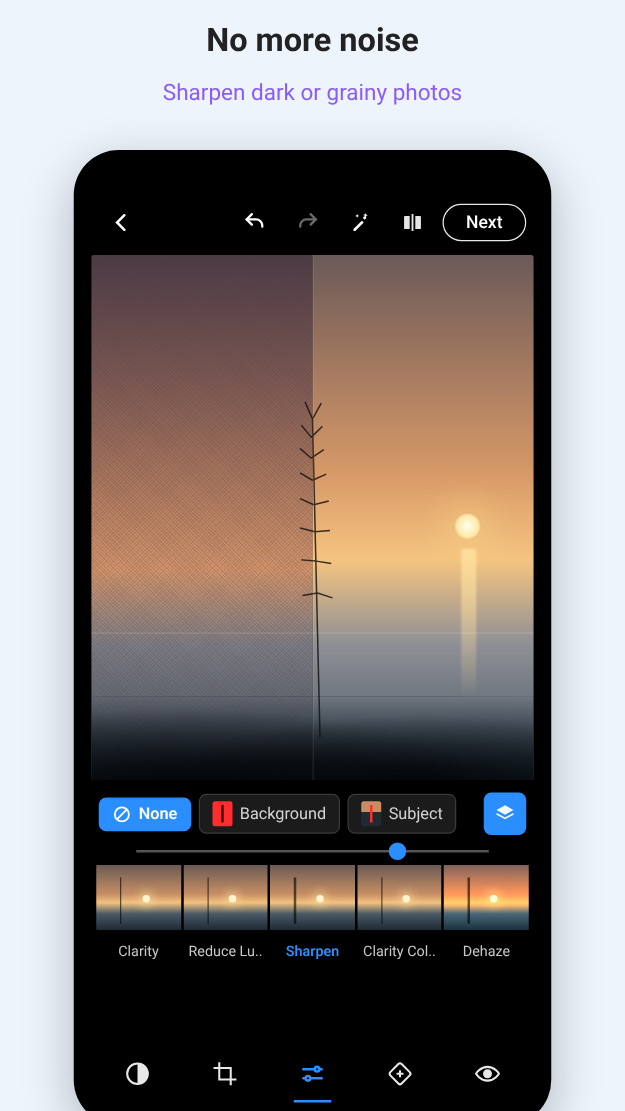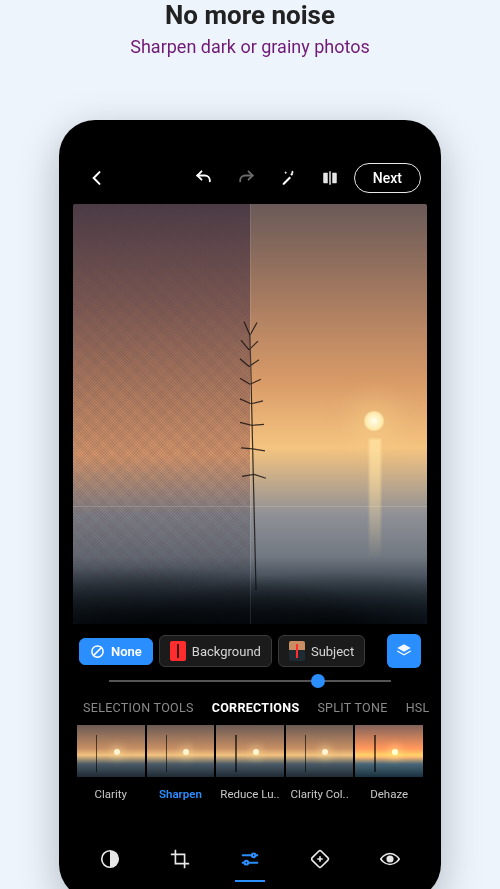--- a/index.html
+++ b/index.html
@@ -1,18 +1,18 @@
 <!DOCTYPE html>
 <html><head>
 <meta charset="utf-8">
 <style>
   * { margin: 0; padding: 0; box-sizing: border-box; font-family: -apple-system, BlinkMacSystemFont, "Segoe UI", Roboto, sans-serif; }
   body { width: 500px; height: 889px; background: #edf4fc; overflow: hidden; position: relative; }
-  .promo-title { text-align: center; font-size: 26px; font-weight: 700; color: #222; }
-  .promo-sub { text-align: center; font-size: 18px; color: #701a75; margin-top: 6px; }
+  .promo-title { text-align: center; font-size: 26px; font-weight: 700; color: #222; margin-top: 18px; }
+  .promo-sub { text-align: center; font-size: 18px; color: #8b5cf6; margin-top: 16px; }
   .phone {
     position: absolute; left: 50%; transform: translateX(-50%);
     top: 120px; width: 382px; height: 780px;
     background: #000; border-radius: 36px; padding: 10px;
     box-shadow: 0 12px 40px rgba(0,0,0,.25);
   }
   .screen {
     width: 100%; height: 100%; background: #000; border-radius: 28px;
     display: flex; flex-direction: column; overflow: hidden; position: relative;
   }
@@ -209,39 +209,33 @@
           </svg>
       </div>
     </div>
 
     <div class="slider-row">
       <div class="track">
           <div class="thumb"></div>
         </div>
     </div>
 
-    <div class="tabs">
-      <div class="tab">SELECTION TOOLS</div>
-      <div class="tab active">CORRECTIONS</div>
-      <div class="tab">SPLIT TONE</div>
-      <div class="tab">HSL</div>
-    </div>
 
     <div class="thumbs">
       <div class="thumb-item">
         <div class="th-img"></div>
           <div class="th-label">Clarity</div>
       </div>
       <div class="thumb-item">
         <div class="th-img"></div>
+          <div class="th-label">Reduce Lu..</div>
+      </div>
+      <div class="thumb-item">
+        <div class="th-img"></div>
           <div class="th-label active">Sharpen</div>
-      </div>
-      <div class="thumb-item">
-        <div class="th-img"></div>
-          <div class="th-label">Reduce Lu..</div>
       </div>
       <div class="thumb-item">
         <div class="th-img"></div>
           <div class="th-label">Clarity Col..</div>
       </div>
       <div class="thumb-item">
         <div class="th-img warm"></div>
           <div class="th-label">Dehaze</div>
       </div>
     </div>

